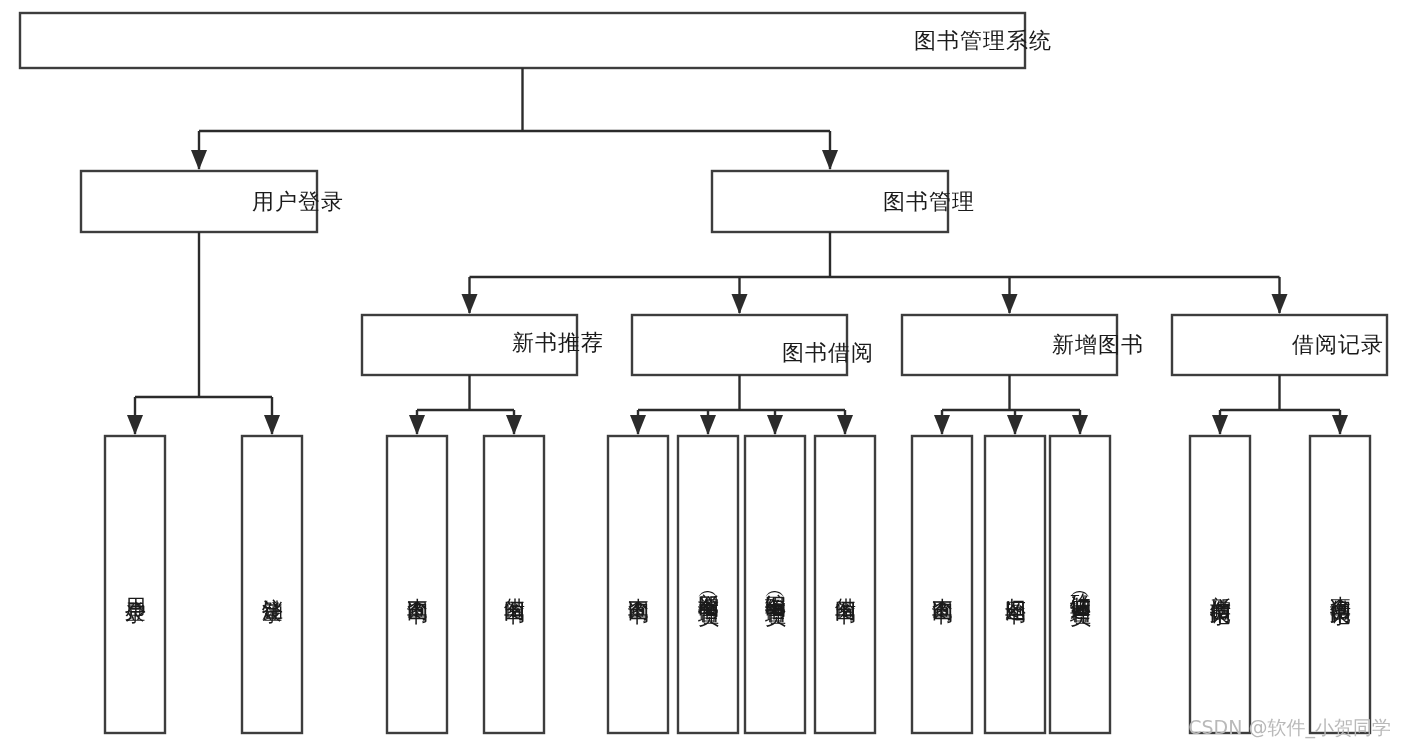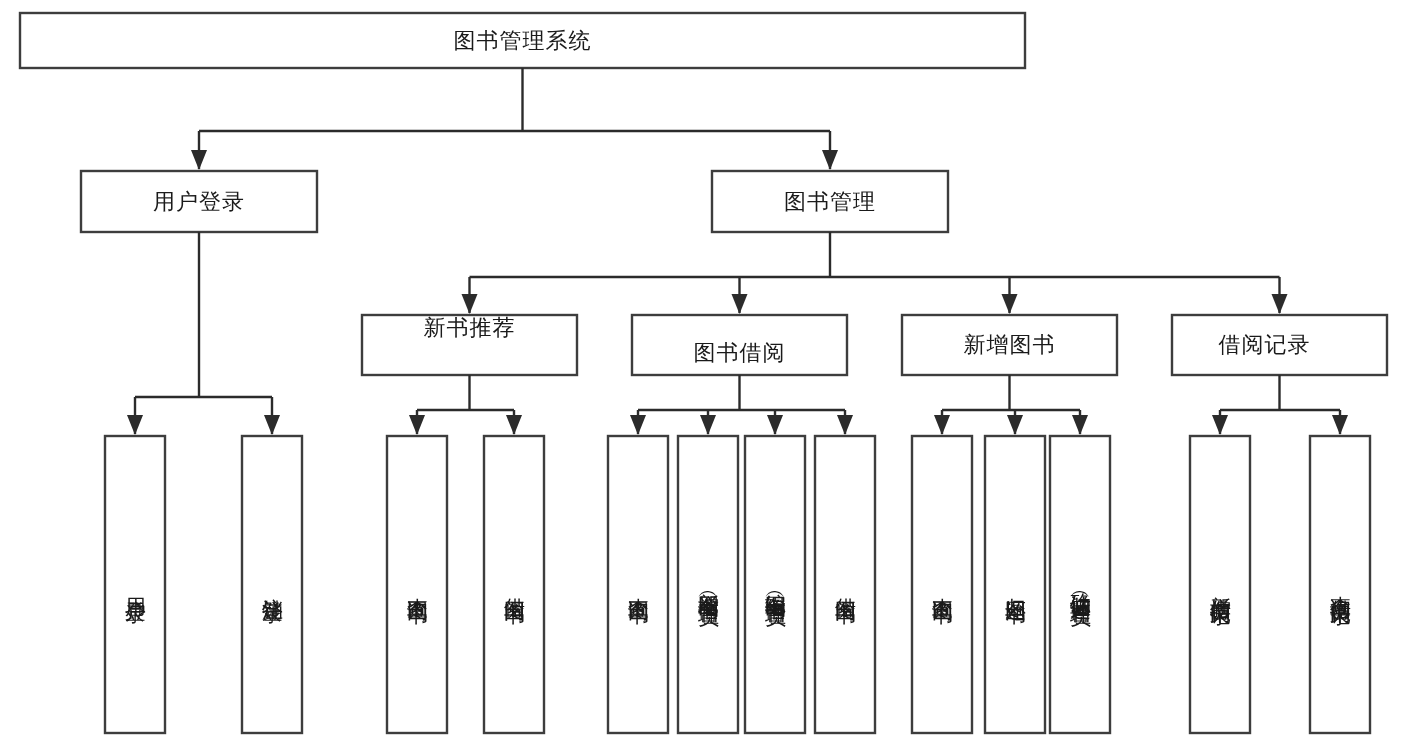--- a/index.html
+++ b/index.html
@@ -57,22 +57,23 @@
     line-height: 1.18;
     color: #1a1a1a;
     letter-spacing: 2px;
     white-space: nowrap;
     text-align: center;
   }
   .horiz-text-wrap {
     position: absolute;
     display: flex;
     align-items: center;
-    justify-content: center;
+    justify-content: flex-end;
     pointer-events: none;
+    margin-left: 27px;
   }
   .horiz-text {
     font-family: "DejaVu Sans", "Liberation Sans", sans-serif;
     font-size: 22px;
     color: #1a1a1a;
     white-space: nowrap;
     letter-spacing: 1px;
   }
   .watermark {
     position: absolute;
@@ -172,21 +173,21 @@
   <div id="labels-layer">
       <div class="horiz-text-wrap" style="left: 20px; top: 13px; width: 1005px; height: 55px;">
         <div class="horiz-text">图书管理系统</div>
       </div>
       <div class="horiz-text-wrap" style="left: 81px; top: 171px; width: 236px; height: 61px;">
         <div class="horiz-text">用户登录</div>
       </div>
       <div class="horiz-text-wrap" style="left: 712px; top: 171px; width: 236px; height: 61px; border-radius: 19px;">
         <div class="horiz-text">图书管理</div>
       </div>
-      <div class="horiz-text-wrap" style="left: 362px; top: 300px; width: 215px; height: 56px;">
+      <div class="horiz-text-wrap" style="left: 362px; top: 315px; width: 215px; height: 56px;">
         <div class="horiz-text">新书推荐</div>
       </div>
       <div class="horiz-text-wrap" style="left: 632px; top: 323px; width: 215px; height: 60px;">
         <div class="horiz-text">图书借阅</div>
       </div>
       <div class="horiz-text-wrap" style="left: 902px; top: 315px; width: 215px; height: 60px;">
         <div class="horiz-text">新增图书</div>
       </div>
       <div class="horiz-text-wrap" style="left: 1172px; top: 315px; width: 185px; height: 60px;">
         <div class="horiz-text">借阅记录</div>
@@ -225,13 +226,14 @@
         <div class="vert-text">确认归还（管理员）</div>
       </div>
       <div class="vert-text-wrap" style="left: 1190px; top: 436px; width: 60px; height: 297px;">
         <div class="vert-text">新增借阅记录</div>
       </div>
       <div class="vert-text-wrap" style="left: 1310px; top: 436px; width: 60px; height: 297px;">
         <div class="vert-text">查询借阅记录</div>
       </div>
     </div>
 
+  <div class="watermark">CSDN @软件_小贺同学</div>
 </div>
 
 </body></html>

